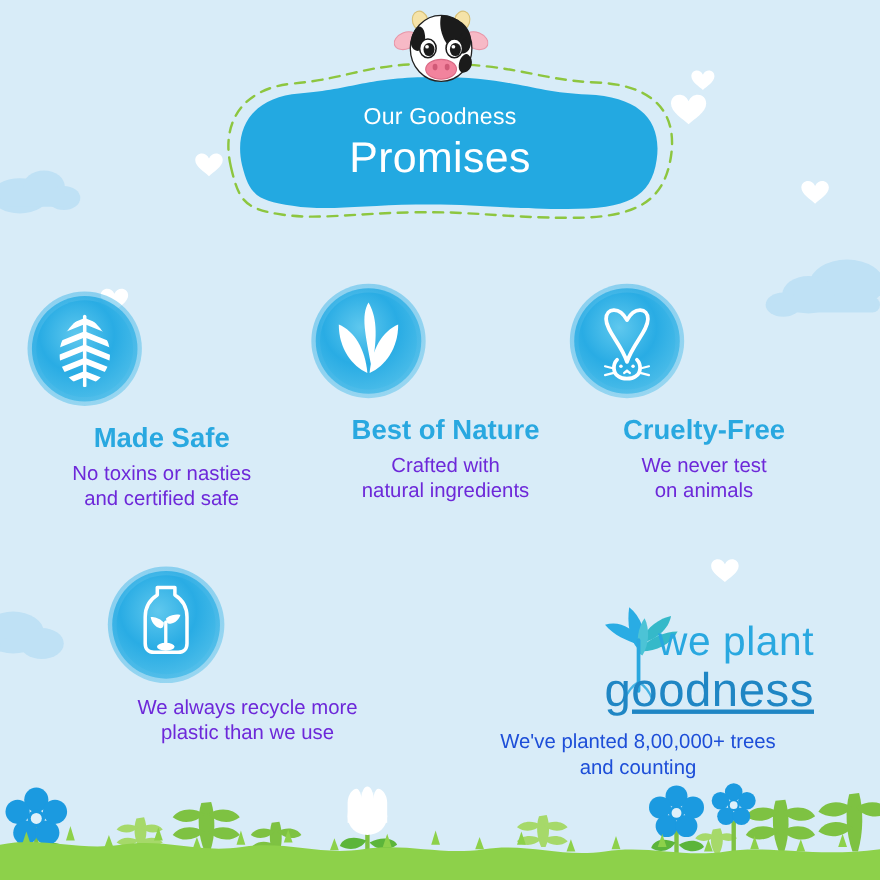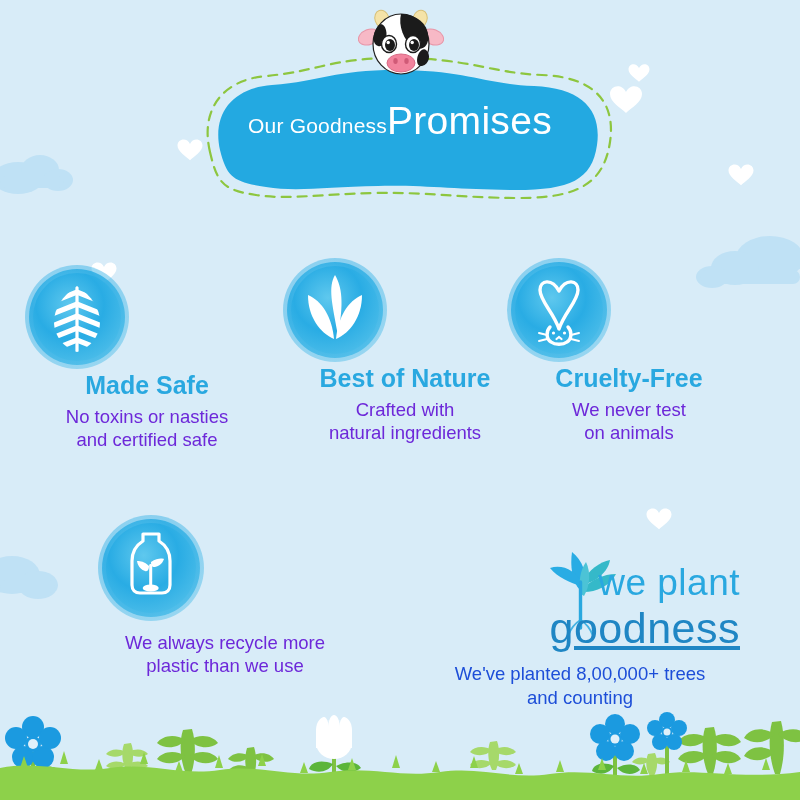--- a/index.html
+++ b/index.html
@@ -12,34 +12,34 @@
   #stage{position:relative;width:800px;height:800px;overflow:hidden;}
 
   
   .decor{position:absolute;pointer-events:none;}
 
   
   #banner{position:absolute;left:170px;top:40px;width:460px;height:160px;}
   #banner svg{position:absolute;left:0;top:0;}
   #banner-text{
     position:absolute;left:0;top:0;width:460px;height:160px;
-    display:flex;flex-direction:row;align-items:center;justify-content:center;
+    display:flex;flex-direction:column;align-items:center;justify-content:center;
     color:#ffffff;text-align:center;line-height:1;
   }
   #banner-line1{font-size:21px;font-weight:400;letter-spacing:.2px;margin-bottom:7px;margin-top:18px;}
   #banner-line2{font-size:39px;font-weight:400;letter-spacing:.3px;}
 
   #cow{position:absolute;left:358px;top:6px;width:86px;height:74px;}
 
   
   .promise{position:absolute;text-align:center;}
   .badge{position:relative;margin:0 auto;}
   .badge svg{display:block;}
   .p-title{
-    color:#29a8e0;font-size:25px;font-weight:700;line-height:1.05;white-space:nowrap;
+    color:#29a8e0;font-size:25px;font-weight:700;margin-top:13px;line-height:1.05;white-space:nowrap;
   }
   .p-desc{
     color:#6d28d9;font-size:18.5px;font-weight:400;margin-top:7px;line-height:1.25;white-space:pre-line;
   }
 
   
   #wpg{position:absolute;left:420px;top:520px;width:320px;text-align:center;}
   #wpg-logo{position:relative;height:120px;}
   #wpg-logo svg{position:absolute;left:50%;transform:translateX(-50%);top:0;}
   #wpg-l1{font-size:37px;color:#29a8e0;font-weight:400;letter-spacing:.5px;}
@@ -205,21 +205,21 @@
 
           <path d="M82,40 C68,46 58,62 56,84 C70,78 82,62 82,40 Z"></path>
         </g>
       </svg>
     </div>
     <div class="p-title">Best of Nature</div>
     <div class="p-desc">Crafted with
 natural ingredients</div>
   </div>
 
-  <div class="promise" style="left:504px;top:255px;width:250px;">
+  <div class="promise" style="left:515px;top:255px;width:250px;">
     <div class="badge">
       <svg width="110" height="110" viewBox="0 0 110 110">
         <circle cx="55" cy="55" r="52" fill="url(#wc1)" opacity="0.45"></circle>
         <circle cx="55" cy="55" r="48" fill="url(#wc1)" opacity="0.85"></circle>
         <circle cx="55" cy="55" r="44" fill="url(#wc1)"></circle>
         <g fill="none" stroke="#ffffff" stroke-width="3.4" stroke-linecap="round" stroke-linejoin="round">
 
           <path d="M55,74 C50,58 36,46 36,35 C36,25 48,23 55,36 C62,23 74,25 74,35 C74,46 60,58 55,74 Z"></path>
 
           <path d="M46,72 C42,76 42,84 47,87 C51,90 59,90 63,87 C68,84 68,76 64,72"></path>

